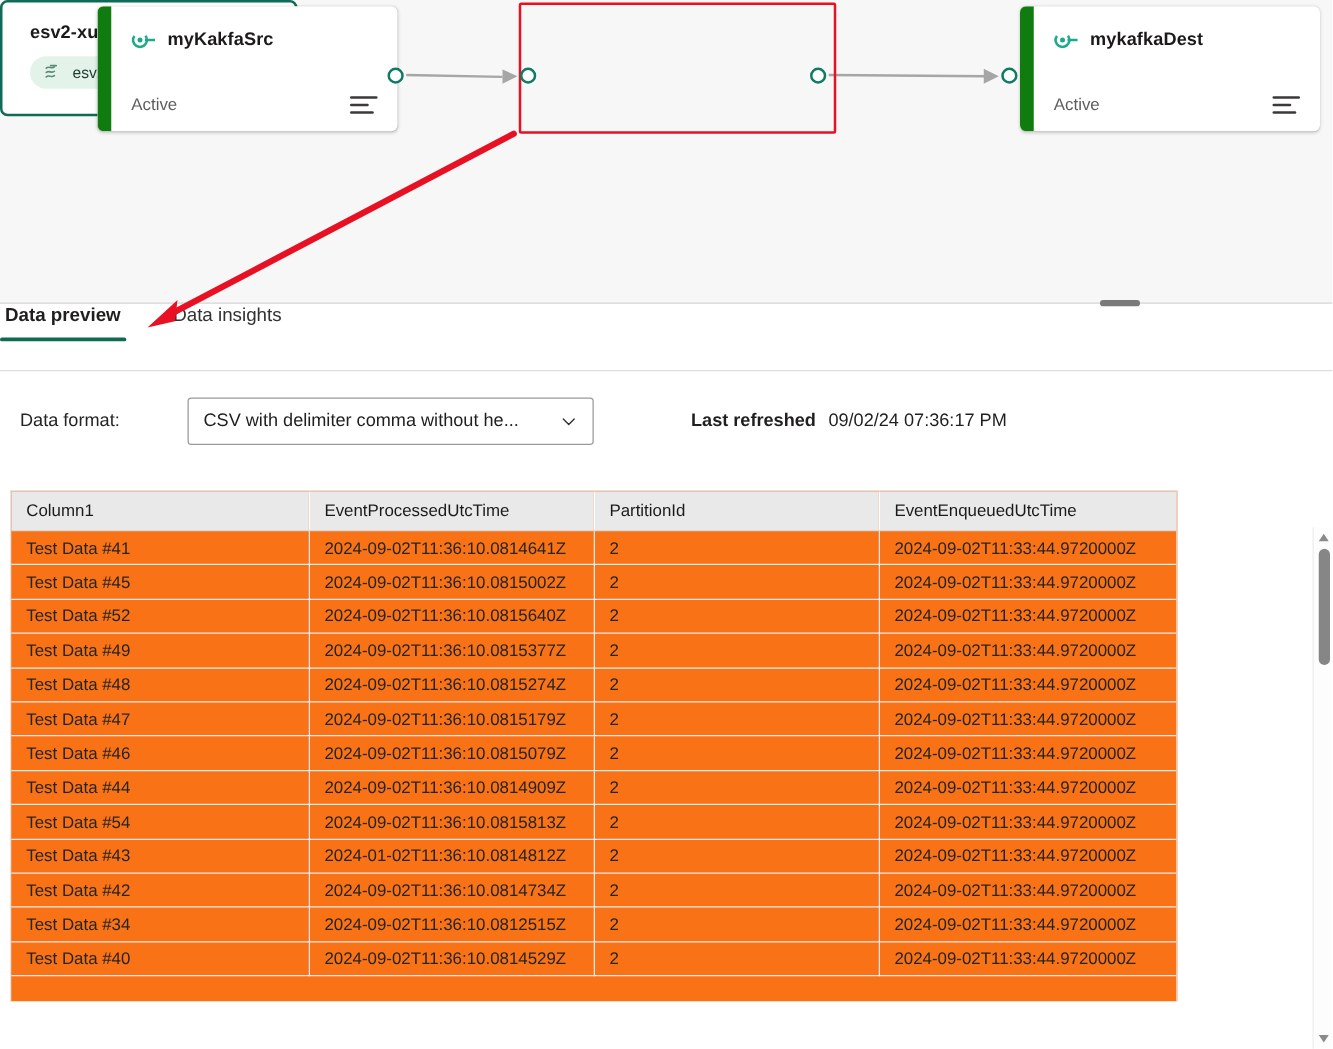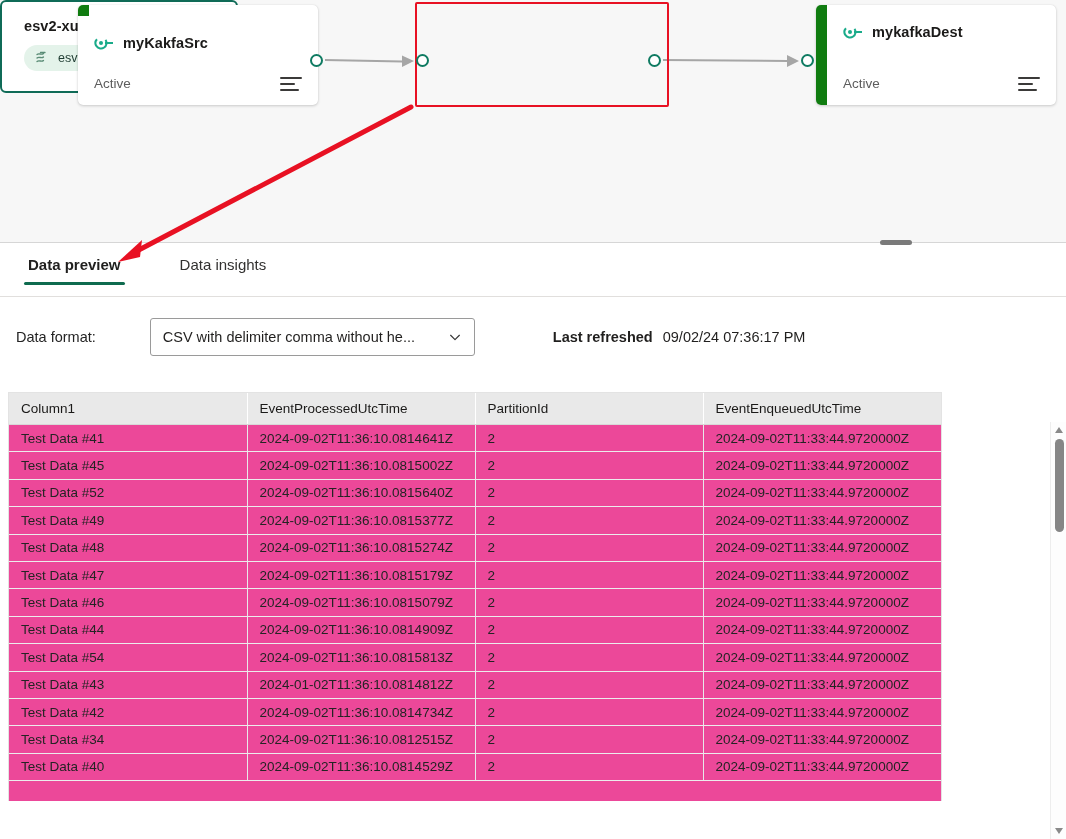--- a/index.html
+++ b/index.html
@@ -37,21 +37,21 @@
   .node-title {
     font-size: 14.5px; color: #1b1a19; font-weight: 600;
     letter-spacing: 0.1px; white-space: nowrap;
   }
   .node-footer-row {
     position: absolute; left: 16px; right: 16px; bottom: 14px;
     display: flex; align-items: center; justify-content: space-between;
   }
   .node-status { font-size: 13.5px; color: #5d5d5d; }
 
-  #node-src   { left: 78px;  width: 240px; flex-direction: column; }
+  #node-src   { left: 78px;  width: 240px; }
   #node-dest  { left: 816px; width: 240px; }
 
   
   #node-mid {
     left: 423px; top: 8px; width: 238px; height: 93px;
     background: #ffffff;
     border: 2px solid #0f6b57;
     border-radius: 6px;
     box-shadow: none;
     display: block; padding: 0;
@@ -104,21 +104,21 @@
   .splitter {
     position: absolute; left: 880px; top: 240px; width: 32px; height: 5px;
     background: #7a7a7a; border-radius: 3px; z-index: 30;
   }
 
   
   .tabbar {
     position: absolute; left: 0; top: 244px; width: 1066px; height: 53px;
     background: #ffffff; border-bottom: 1px solid #e1dfdd;
   }
-  .tabs { display: flex; align-items: center; height: 100%; padding-left: 24px; gap: 51px; }
+  .tabs { display: flex; align-items: flex-start; height: 100%; gap: 34px; }
   .tab {
     position: relative; padding: 0 4px 12px 4px; font-size: 15px;
     color: #323130; cursor: pointer; background: none; border: none;
     font-family: inherit;
   }
   .tab.active { font-weight: 700; color: #201f1e; }
   .tab.active::after {
     content: ""; position: absolute; left: 0; right: 0; bottom: 0;
     height: 3px; background: #0f6b4f; border-radius: 2px;
   }
@@ -138,21 +138,21 @@
   .chev { width: 14px; height: 14px; flex: 0 0 14px; }
   .meta { display: flex; align-items: center; margin-left: 34px; gap: 10px; font-size: 14.5px; }
   .meta strong { font-weight: 700; color: #201f1e; }
   .meta span { color: #201f1e; }
   .meta-group { display: flex; align-items: flex-start; gap: 10px; }
   .meta-group + .meta-group { margin-left: 26px; }
 
   
   .table-wrap {
     position: absolute; left: 8px; top: 392px; width: 934px; height: 409px;
-    border: 1px solid #e3e3e3; border-bottom: none; background: #ec4899;
+    border: 1px solid #e3e3e3; border-bottom: none; background: #f97316;
     overflow: hidden;
   }
   table.grid { border-collapse: collapse; width: 100%; table-layout: fixed; }
   table.grid th {
     background: #e9e9e9; color: #1b1a19; font-size: 13.5px; font-weight: 400;
     text-align: left; padding: 8px 0 8px 12px; height: 29px;
     border-right: 1px solid #ffffff; border-bottom: 1px solid #d8d8d8;
     white-space: nowrap; overflow: hidden;
   }
   table.grid th:last-child { border-right: none; }

